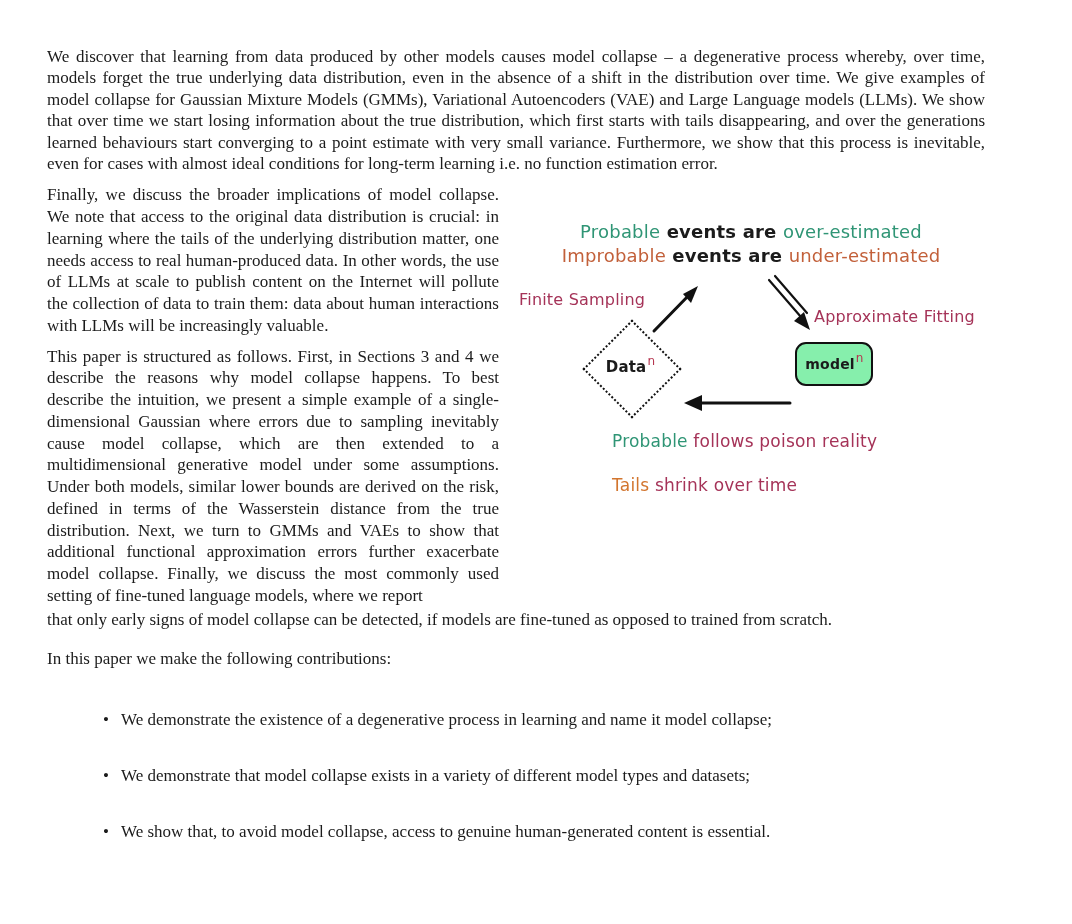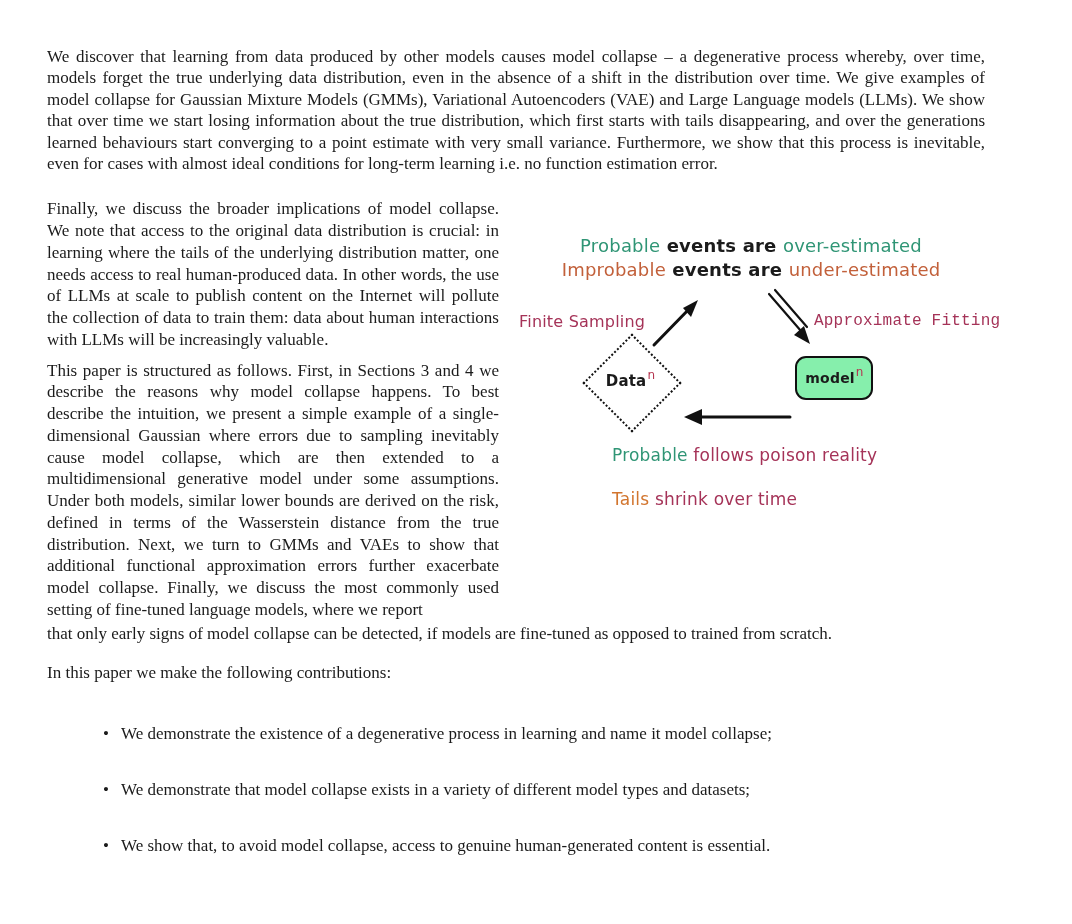--- a/index.html
+++ b/index.html
@@ -1,38 +1,38 @@
 <!DOCTYPE html>
 <html><head>
 <meta charset="utf-8">
 <style>
   html,body{margin:0;padding:0;background:#ffffff;}
   body{width:1072px;height:924px;font-family:"Liberation Serif",serif;color:#1b1b1b;overflow:hidden;}
   .page{padding:46px 87px 0 47px;}
   .just{text-align:justify;}
   .abstract{margin:0;font-size:17px;line-height:21.4px;}
-  .columns{display:flex;gap:18px;margin-top:24px;}
+  .columns{display:flex;gap:18px;margin-top:10px;}
   .col-left{width:452px;flex:none;}
   .col-left p{margin:0;font-size:17px;line-height:21.75px;}
   .col-left p + p{margin-top:9px;}
   .col-right{width:470px;flex:none;}
   .em{}
   
   .figure{position:relative;width:470px;height:335px;}
   .hw{font-family:"DejaVu Sans",sans-serif;letter-spacing:0.2px;white-space:nowrap;}
   .fig-top{position:absolute;left:14px;top:36px;width:440px;text-align:center;font-size:18px;line-height:24px;}
   .c-green{color:#2f9575;}
   .c-orange{color:#c2603a;}
   .c-magenta{color:#a53358;}
   .c-tails{color:#d2752e;}
   .c-sup{color:#b5344e;}
   .c-black{color:#1b1b1b;font-weight:bold;}
   .fig-label{position:absolute;font-size:16px;}
-  .lbl-finite{left:2px;top:114px;}
-  .lbl-approx{left:297px;top:114px;font-family:Liberation Mono, monospace;}
+  .lbl-finite{left:2px;top:106px;}
+  .lbl-approx{left:297px;top:123px;}
   .lbl-poison{left:95px;top:247px;font-size:17px;}
   .lbl-tails{left:95px;top:291px;font-size:17px;}
   .diamond{position:absolute;left:80px;top:150px;width:66px;height:66px;border:2px dotted #111;transform:rotate(45deg);background:#fff;}
   .diamond-label{position:absolute;left:68px;top:150px;width:90px;height:66px;display:flex;align-items:center;justify-content:center;font-size:15px;}
   .model-box{position:absolute;left:278px;top:158px;width:74px;height:40px;border:2.5px solid #111;border-radius:11px;display:flex;align-items:center;justify-content:center;font-size:14px;background:#86efac;}
   sup.fig-sup{font-size:12px;line-height:0;position:relative;top:-6px;left:1px;font-family:"DejaVu Sans",sans-serif;}
   .fig-arrows{position:absolute;left:0;top:0;}
   
   .caption{margin-top:8px;font-size:17px;line-height:21.8px;}
   

